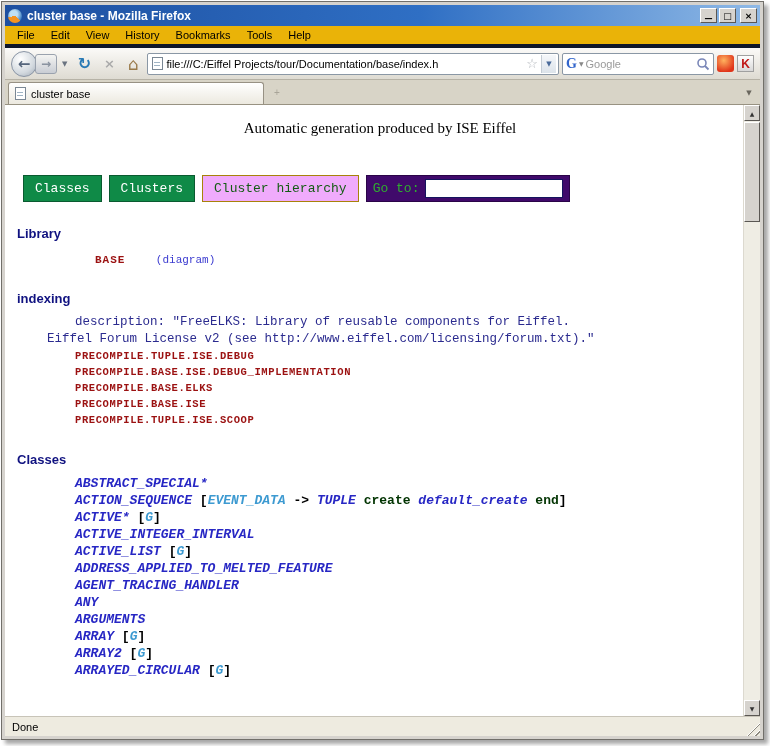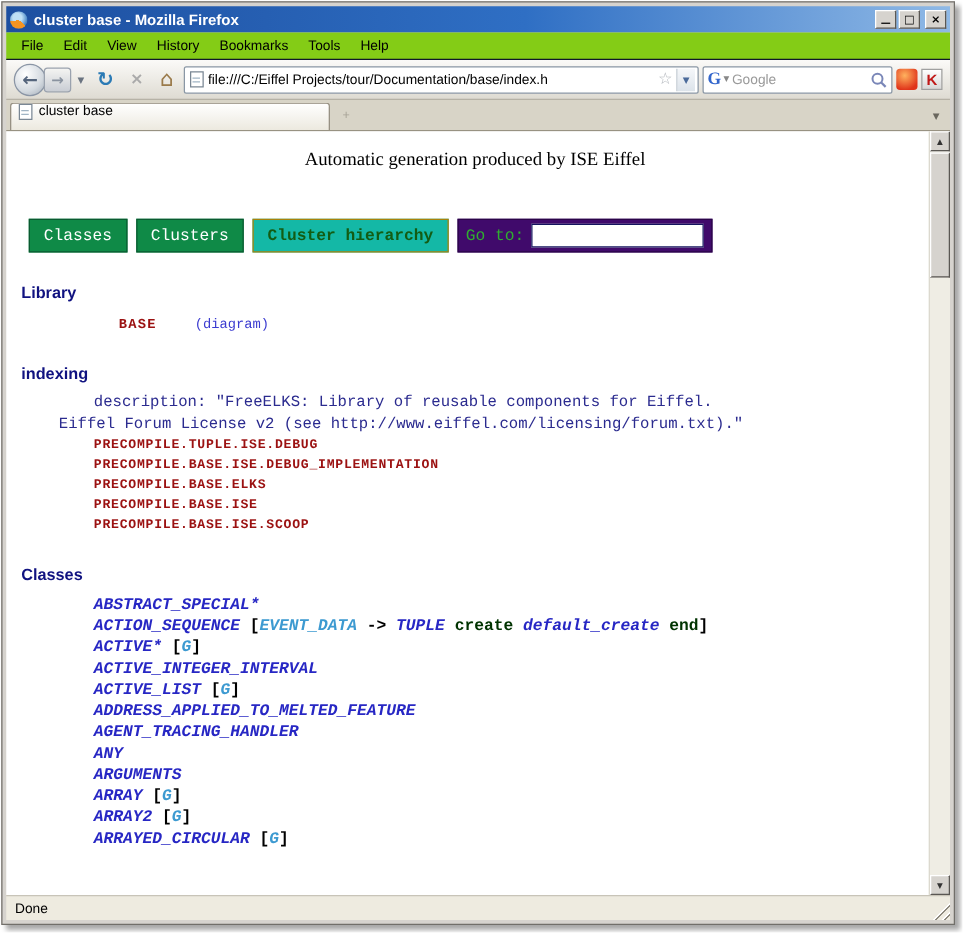--- a/index.html
+++ b/index.html
@@ -20,21 +20,21 @@
   .win-btns { display:flex; gap:2px; }
   .win-btn { width:17px; height:15px; background:#d6d3ce; border:1px solid;
              border-color:#ffffff #5a5753 #5a5753 #ffffff; display:flex; align-items:center;
              justify-content:center; font-size:9px; color:#000; font-family:"DejaVu Sans",sans-serif; cursor:default; }
   .win-btn.minb span { transform:translateY(3px); font-weight:bold; font-size:8px; }
   .win-btn.maxb span { font-weight:bold; }
   .win-btn.clsb { margin-left:2px; }
   .win-btn.clsb span { font-weight:bold; }
 
   
-  .menubar { height:22px; flex:0 0 22px; background:#84cc16; border-bottom:1px solid #0f172a;
+  .menubar { height:22px; flex:0 0 22px; background:#eab308; border-bottom:4px solid #0f172a;
              display:flex; align-items:center; padding-left:4px; font-size:11px; color:#000; }
   .menu-item { padding:3px 8px; cursor:default; }
 
   
   .navbar { height:32px; flex:0 0 32px; background:linear-gradient(#fbfaf8,#dedbd2);
             border-bottom:1px solid #b6b2a6; display:flex; align-items:center; padding:0 6px; gap:3px; }
   .back-btn { width:26px; height:26px; border-radius:50%; border:1px solid #8a95a5;
               background:radial-gradient(circle at 35% 30%, #ffffff, #d3d9df 60%, #9fa9b5);
               display:flex; align-items:center; justify-content:center; color:#55657c;
               font-size:15px; font-weight:bold; font-family:"DejaVu Sans",sans-serif; }
@@ -73,37 +73,37 @@
   .addon-orange { width:17px; height:17px; border-radius:3px;
                   background:radial-gradient(circle at 40% 32%, #ffb25e, #e0341a 75%); }
   .addon-k { width:17px; height:17px; background:linear-gradient(#fefefe,#d8d8d8); border:1px solid #a0a0a0;
              color:#c01818; font-weight:bold; font-size:12px; display:flex; align-items:center; justify-content:center; }
 
   
   .tabbar { height:25px; flex:0 0 25px; background:#d8d4c7; border-bottom:1px solid #989282;
             display:flex; align-items:flex-end; padding:0 3px; }
   .tab { height:22px; width:256px; background:linear-gradient(#ffffff,#ece9df);
          border:1px solid #979184; border-bottom:none; border-radius:3px 3px 0 0;
-         display:flex; gap:5px; padding:0 6px; font-size:11px; color:#000; }
+         display:flex; align-items:center; gap:5px; padding:0 6px; font-size:11px; color:#000; }
   .tabstrip-icon { color:#a8a498; font-size:10px; margin:0 0 6px 10px; }
   .tab-spacer { flex:1; }
   .alltabs-btn { width:16px; text-align:center; color:#6a675e; font-size:7px; margin-bottom:7px;
                  font-family:"DejaVu Sans",sans-serif; }
 
   
   .content { flex:1; position:relative; background:#fff; overflow:hidden; }
   .page-inner { position:absolute; top:0; left:0; right:17px; bottom:0; overflow:hidden; padding:10px 0 0 12px; }
 
   .banner { text-align:center; font-family:"Liberation Serif",serif; font-size:15px; color:#000; margin-top:5px; }
 
   .btnrow { margin:38px 0 0 6px; display:flex; align-items:center; }
   .navbtn { height:27px; display:inline-flex; align-items:center; padding:0 11px; margin-right:7px;
             font-family:"Liberation Mono",monospace; font-size:13px; cursor:pointer; }
   .navbtn.green { background:#0f8a47; color:#ffffff; border:1px solid #0a5a30; }
-  .navbtn.gold  { background:#14b8a6; color:#135c13; border:1px solid #a8820a;font-weight:bold; }
+  .navbtn.gold  { background:#f0abfc; color:#135c13; border:1px solid #a8820a; }
   .goto-box { height:27px; background:#400a6b; border:1px solid #2a0448; display:inline-flex;
               align-items:center; padding:0 6px; gap:6px; }
   .goto-label { color:#2fae2f; font-family:"Liberation Mono",monospace; font-size:13px; }
   .goto-input { width:138px; height:19px; border:1px solid #14145e; outline:none;
                 font-family:"Liberation Mono",monospace; font-size:12px; }
 
   .h { font-weight:bold; font-size:13px; color:#101280; margin:24px 0 8px 0; }
 
   .lib-line { margin-left:58px; }
   .cluster-name { font-family:"Liberation Mono",monospace; font-weight:bold; font-size:11px;
@@ -250,21 +250,21 @@
         <div class="idx-line idx-1">description: "FreeELKS: Library of reusable components for Eiffel.</div>
         <div class="idx-line idx-2">Eiffel Forum License v2 (see http://www.eiffel.com/licensing/forum.txt)."</div>
       </div>
 
       <div>
         <div id="subclusters">
             <div class="sub-item">PRECOMPILE.TUPLE.ISE.DEBUG</div>
             <div class="sub-item">PRECOMPILE.BASE.ISE.DEBUG_IMPLEMENTATION</div>
             <div class="sub-item">PRECOMPILE.BASE.ELKS</div>
             <div class="sub-item">PRECOMPILE.BASE.ISE</div>
-            <div class="sub-item">PRECOMPILE.BASE.ISE.SCOOP</div>
+            <div class="sub-item">PRECOMPILE.TUPLE.ISE.SCOOP</div>
           </div>
       </div>
 
       <div>
         <div class="h">Classes</div>
         <div id="classes">
             <div class="code-line"><span class="tok-cls">ABSTRACT_SPECIAL*</span></div>
             <div class="code-line"><span class="tok-cls">ACTION_SEQUENCE</span><span class="tok-pl"> [</span><span class="tok-formal">EVENT_DATA</span><span class="tok-pl"> -&gt; </span><span class="tok-cls">TUPLE</span><span class="tok-pl"> </span><span class="tok-kw">create</span><span class="tok-pl"> </span><span class="tok-feat">default_create</span><span class="tok-pl"> </span><span class="tok-kw">end</span><span class="tok-pl">]</span></div>
             <div class="code-line"><span class="tok-cls">ACTIVE*</span><span class="tok-pl"> [</span><span class="tok-formal">G</span><span class="tok-pl">]</span></div>
             <div class="code-line"><span class="tok-cls">ACTIVE_INTEGER_INTERVAL</span></div>

